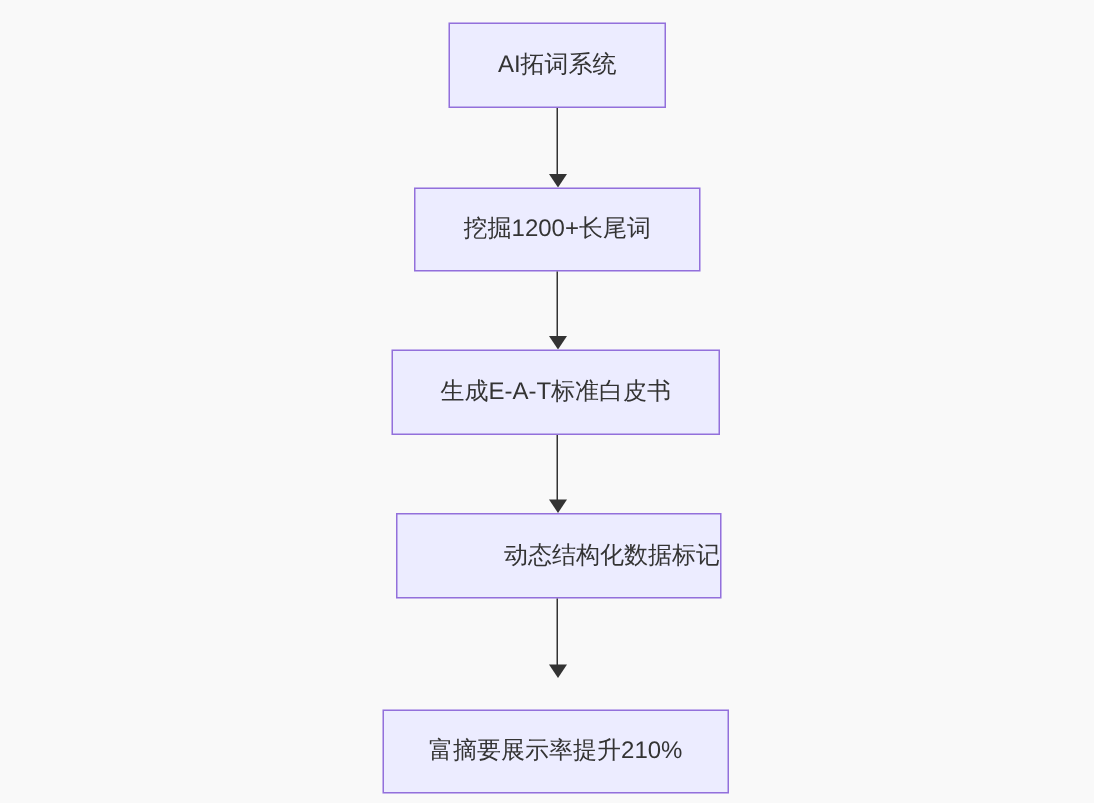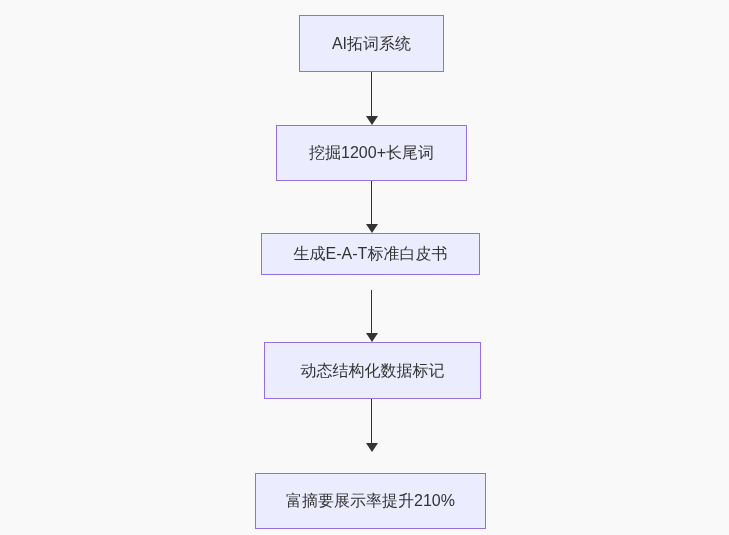--- a/index.html
+++ b/index.html
@@ -75,30 +75,30 @@
 
   <div class="node" style="left:276px; top:125px; width:191px; height:56px;justify-content:center;">
     <span class="node-label">挖掘1200+长尾词</span>
   </div>
 
   <div class="edge" style="left:365px; top:181px; height:52px;">
     <div class="edge-line"></div>
     <div class="edge-head"></div>
   </div>
 
-  <div class="node" style="left:261px; top:233px; width:219px; height:42px;">
+  <div class="node" style="left:261px; top:233px; width:219px; height:57px;">
     <span class="node-label">生成E-A-T标准白皮书</span>
   </div>
 
   <div class="edge" style="left:365px; top:290px; height:52px;">
     <div class="edge-line"></div>
     <div class="edge-head"></div>
   </div>
 
-  <div class="node" style="left:264px; top:342px; width:217px; height:57px;">
+  <div class="node" style="left:264px; top:342px; width:217px; height:57px;justify-content:flex-end;">
     <span class="node-label">动态结构化数据标记</span>
   </div>
 
   <div class="edge" style="left:365px; top:399px; height:53px;">
     <div class="edge-line"></div>
     <div class="edge-head"></div>
   </div>
 
   <div class="node" style="left:255px; top:473px; width:231px; height:56px;">
     <span class="node-label">富摘要展示率提升210%</span>

